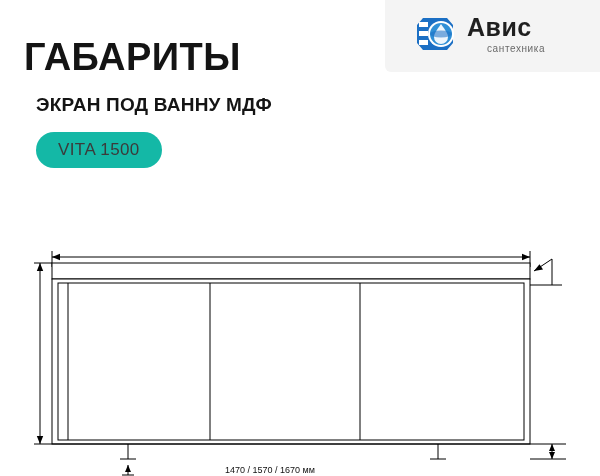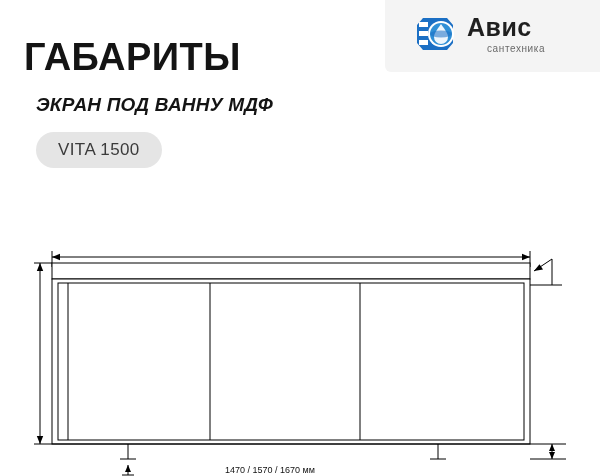--- a/index.html
+++ b/index.html
@@ -70,27 +70,26 @@
     color: #141414;
   }
   .subtitle {
     position: absolute;
     left: 36px;
     top: 94px;
     font-size: 19px;
     font-weight: bold;
     letter-spacing: 0.2px;
     color: #141414;
-    font-style: italic;
   }
   .model-chip {
     position: absolute;
     left: 36px;
     top: 132px;
-    background: #e5e5e5;
+    background: #14b8a6;
     border-radius: 18px;
     padding: 8px 22px;
     font-size: 17px;
     color: #3b3b3b;
     letter-spacing: 0.4px;
   }
 
   
   .drawing {
     position: absolute;

